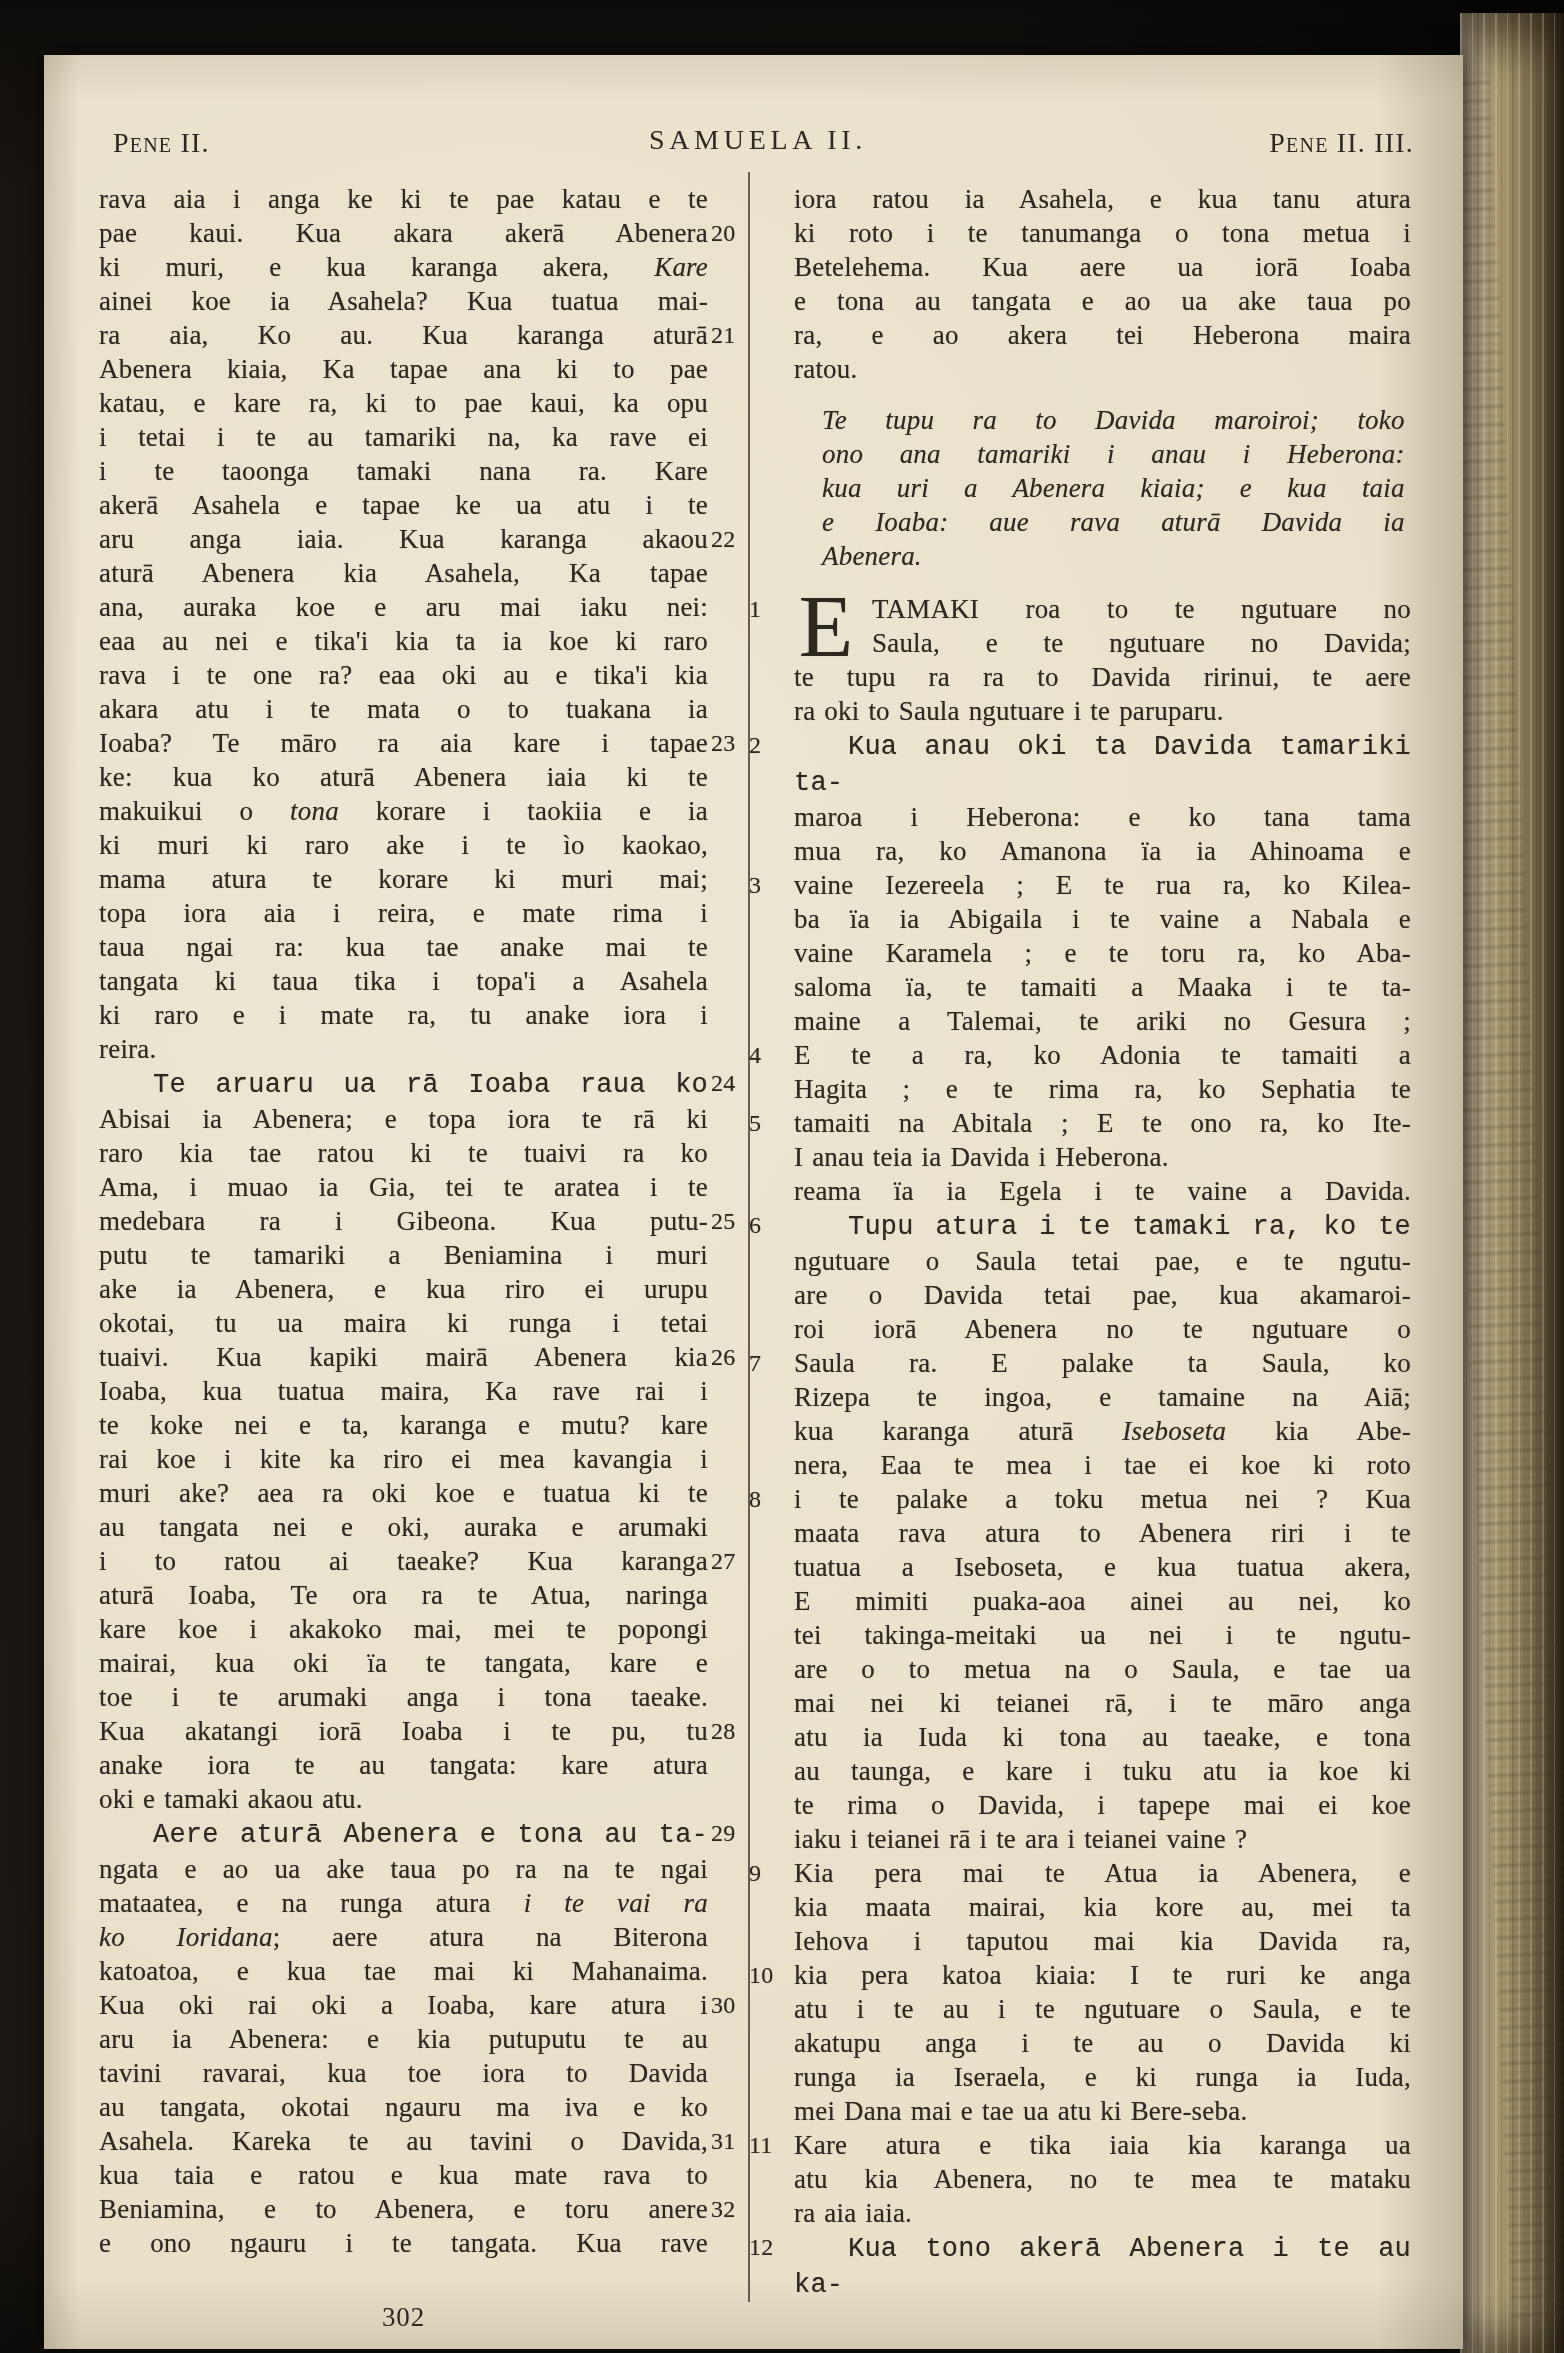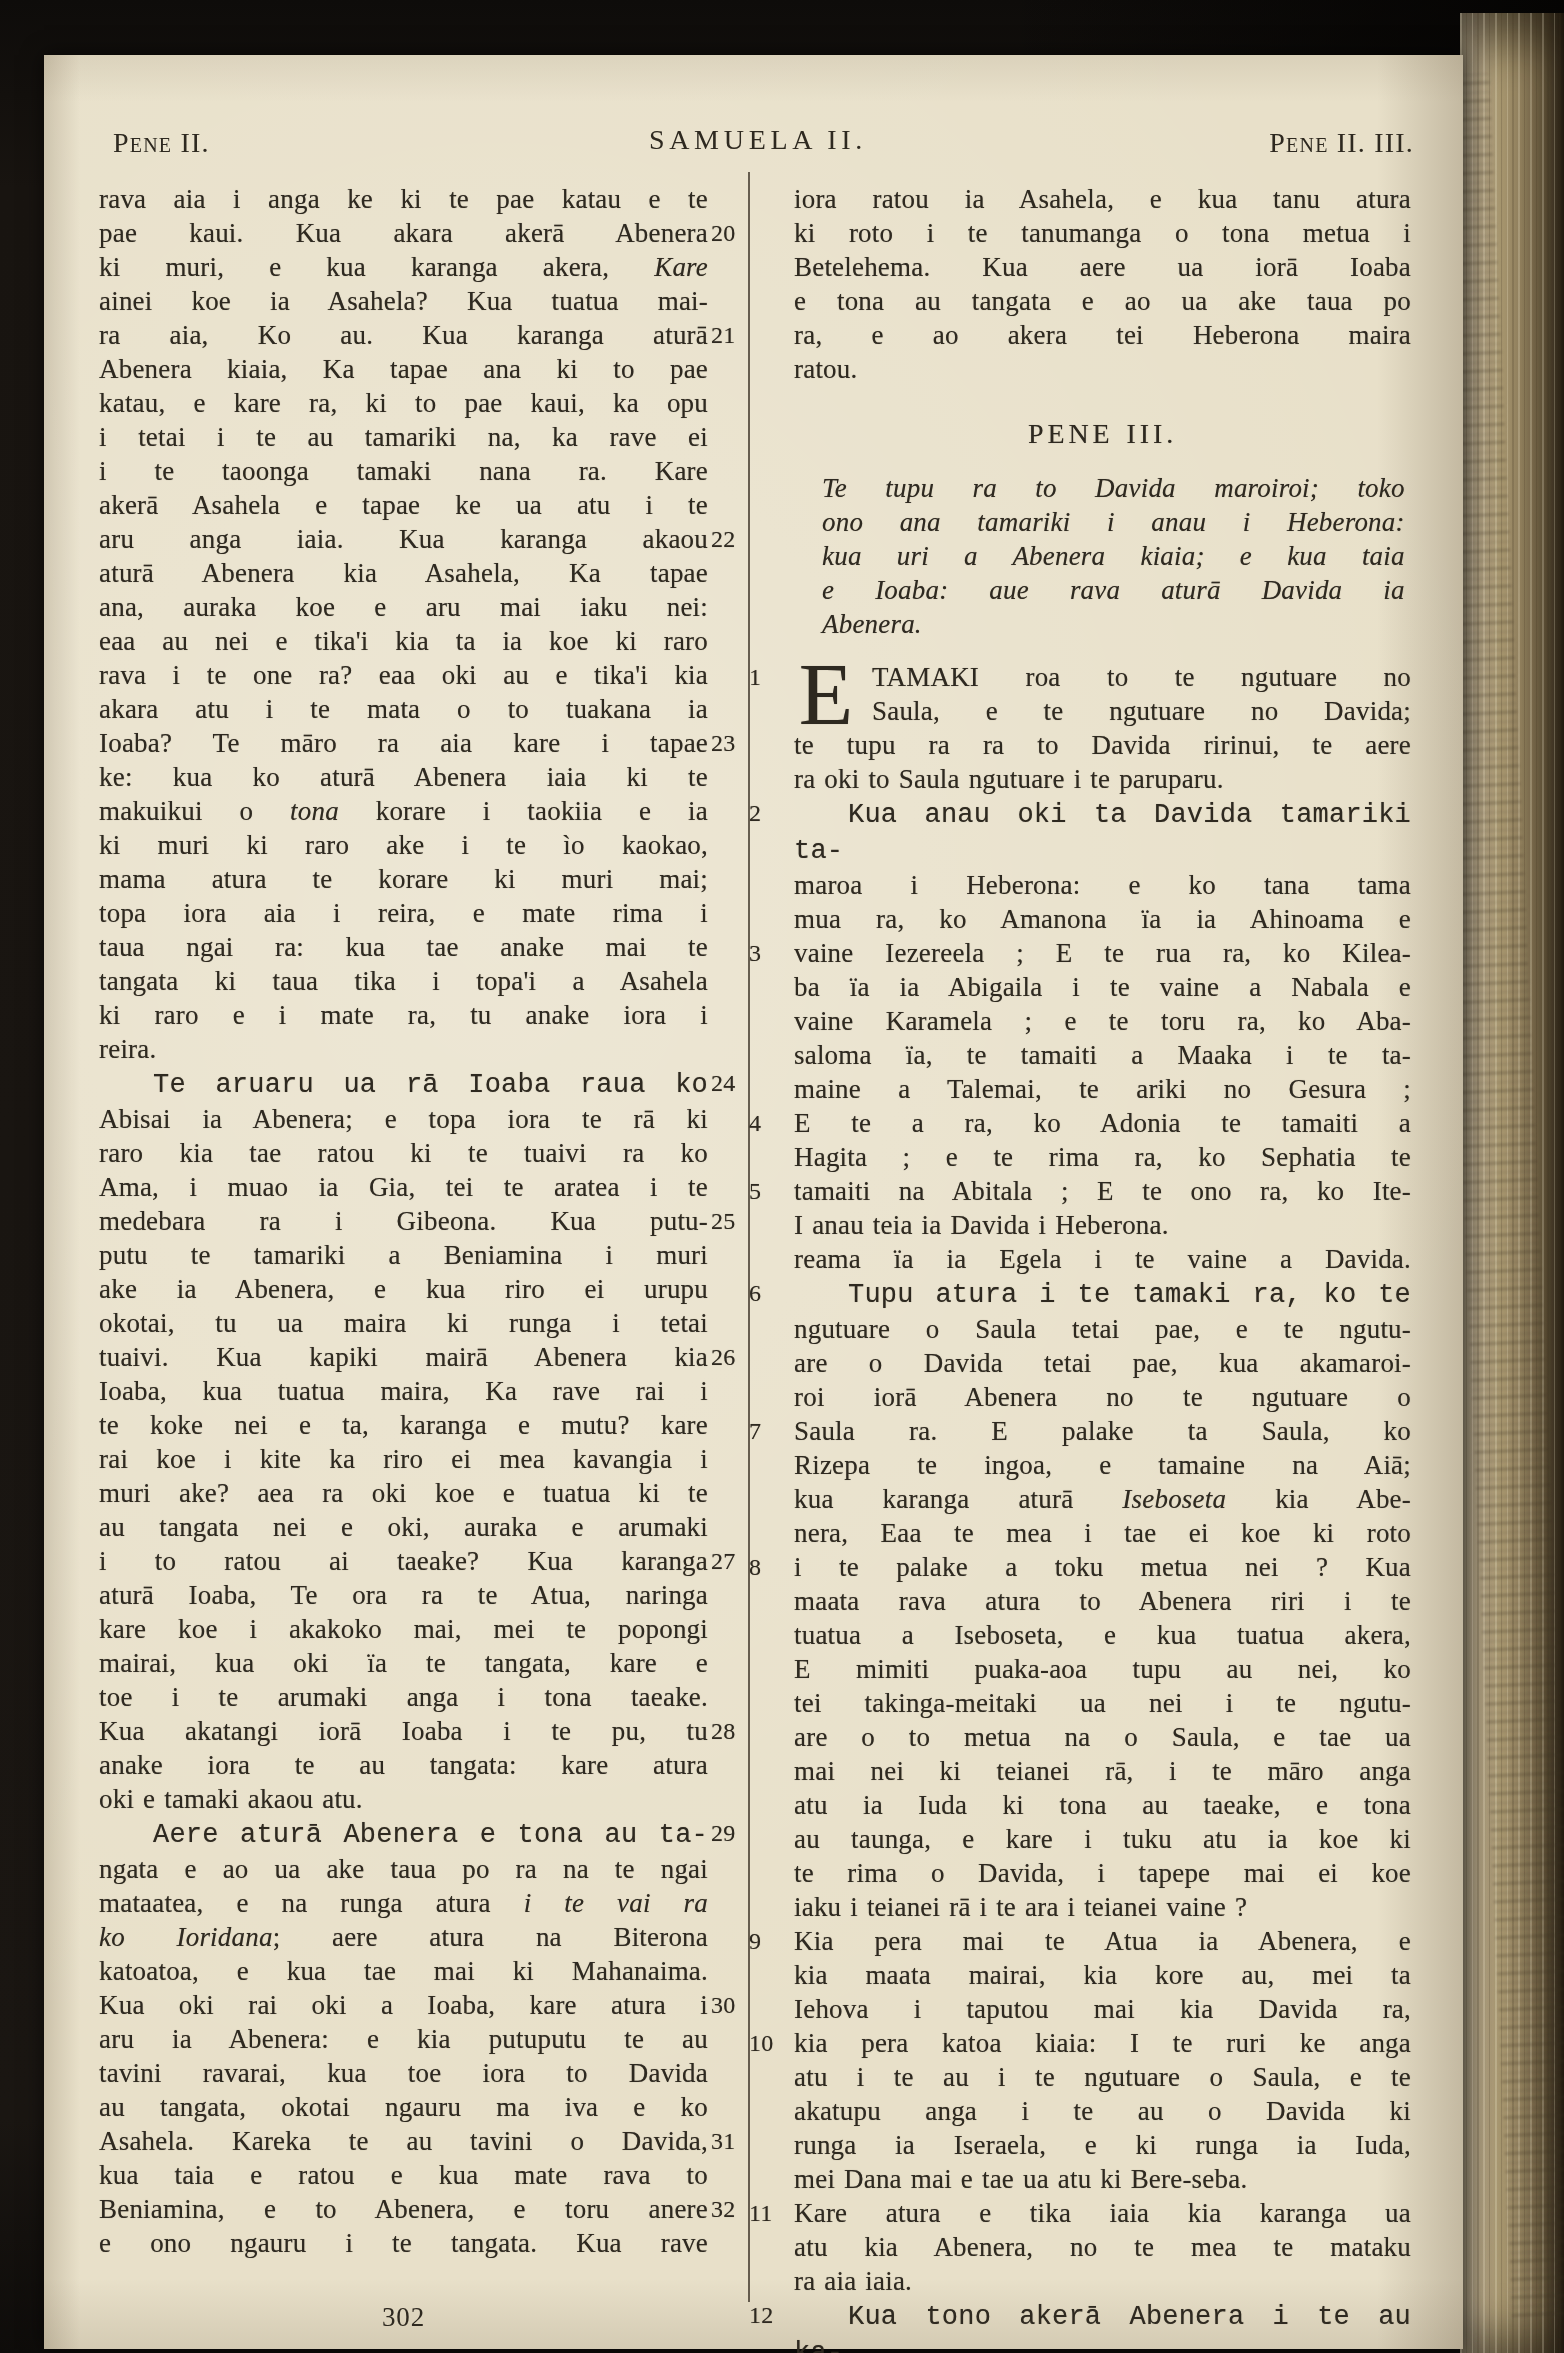--- a/index.html
+++ b/index.html
@@ -132,21 +132,20 @@
         <div class="line"><span class="vnum vr">32</span><span class="lt">Beniamina, e to Abenera, e toru anere</span></div>
         <div class="line"><span class="lt">e ono ngauru i te tangata.  Kua rave</span></div>
       </div>
     <div class="col col-right" id="col-right">
         <div class="line"><span class="lt">iora ratou ia Asahela, e kua tanu atura</span></div>
         <div class="line"><span class="lt">ki roto i te tanumanga o tona metua i</span></div>
         <div class="line"><span class="lt">Betelehema.  Kua aere ua iorā Ioaba</span></div>
         <div class="line"><span class="lt">e tona au tangata e ao ua ake taua po</span></div>
         <div class="line"><span class="lt">ra, e ao akera tei Heberona maira</span></div>
         <div class="line end"><span class="lt">ratou.</span></div>
-        <div class="line heading" style="margin-top: 27px;"><span class="lt">PENE III.</span></div>
         <div class="line ital sumind" style="margin-top: 17px;"><span class="lt">Te tupu ra to Davida maroiroi; toko</span></div>
         <div class="line ital sumind"><span class="lt">ono ana tamariki i anau i Heberona:</span></div>
         <div class="line ital sumind"><span class="lt">kua uri a Abenera kiaia; e kua taia</span></div>
         <div class="line ital sumind"><span class="lt">e Ioaba: aue rava aturā Davida ia</span></div>
         <div class="line end ital sumind"><span class="lt">Abenera.</span></div>
         <div class="line dchost" style="margin-top: 19px;"><span class="vnum vl">1</span><span class="dropcap">E</span><span class="lt">TAMAKI roa to te ngutuare no</span></div>
         <div class="line dci"><span class="lt">Saula, e te ngutuare no Davida;</span></div>
         <div class="line"><span class="lt">te tupu ra ra to Davida ririnui, te aere</span></div>
         <div class="line end"><span class="lt">ra oki to Saula ngutuare i te paruparu.</span></div>
         <div class="line pind"><span class="vnum vl">2</span><span class="lt">Kua anau oki ta Davida tamariki ta-</span></div>
@@ -166,21 +165,21 @@
         <div class="line"><span class="lt">ngutuare o Saula tetai pae, e te ngutu-</span></div>
         <div class="line"><span class="lt">are o Davida tetai pae, kua akamaroi-</span></div>
         <div class="line"><span class="lt">roi iorā Abenera no te ngutuare o</span></div>
         <div class="line"><span class="vnum vl">7</span><span class="lt">Saula ra.  E palake ta Saula, ko</span></div>
         <div class="line"><span class="lt">Rizepa te ingoa, e tamaine na Aiā;</span></div>
         <div class="line"><span class="lt"><span>kua karanga aturā </span><span class="it">Iseboseta</span><span> kia Abe-</span></span></div>
         <div class="line"><span class="lt">nera, Eaa te mea i tae ei koe ki roto</span></div>
         <div class="line"><span class="vnum vl">8</span><span class="lt">i te palake a toku metua nei ?  Kua</span></div>
         <div class="line"><span class="lt">maata rava atura to Abenera riri i te</span></div>
         <div class="line"><span class="lt">tuatua a Iseboseta, e kua tuatua akera,</span></div>
-        <div class="line"><span class="lt">E mimiti puaka-aoa tupu au nei, ko</span></div>
+        <div class="line"><span class="lt">E mimiti puaka-aoa ainei au nei, ko</span></div>
         <div class="line"><span class="lt">tei takinga-meitaki ua nei i te ngutu-</span></div>
         <div class="line"><span class="lt">are o to metua na o Saula, e tae ua</span></div>
         <div class="line"><span class="lt">mai nei ki teianei rā, i te māro anga</span></div>
         <div class="line"><span class="lt">atu ia Iuda ki tona au taeake, e tona</span></div>
         <div class="line"><span class="lt">au taunga, e kare i tuku atu ia koe ki</span></div>
         <div class="line"><span class="lt">te rima o Davida, i tapepe mai ei koe</span></div>
         <div class="line end"><span class="lt">iaku i teianei rā i te ara i teianei vaine ?</span></div>
         <div class="line"><span class="vnum vl">9</span><span class="lt">Kia pera mai te Atua ia Abenera, e</span></div>
         <div class="line"><span class="lt">kia maata mairai, kia kore au, mei ta</span></div>
         <div class="line"><span class="lt">Iehova i taputou mai kia Davida ra,</span></div>

